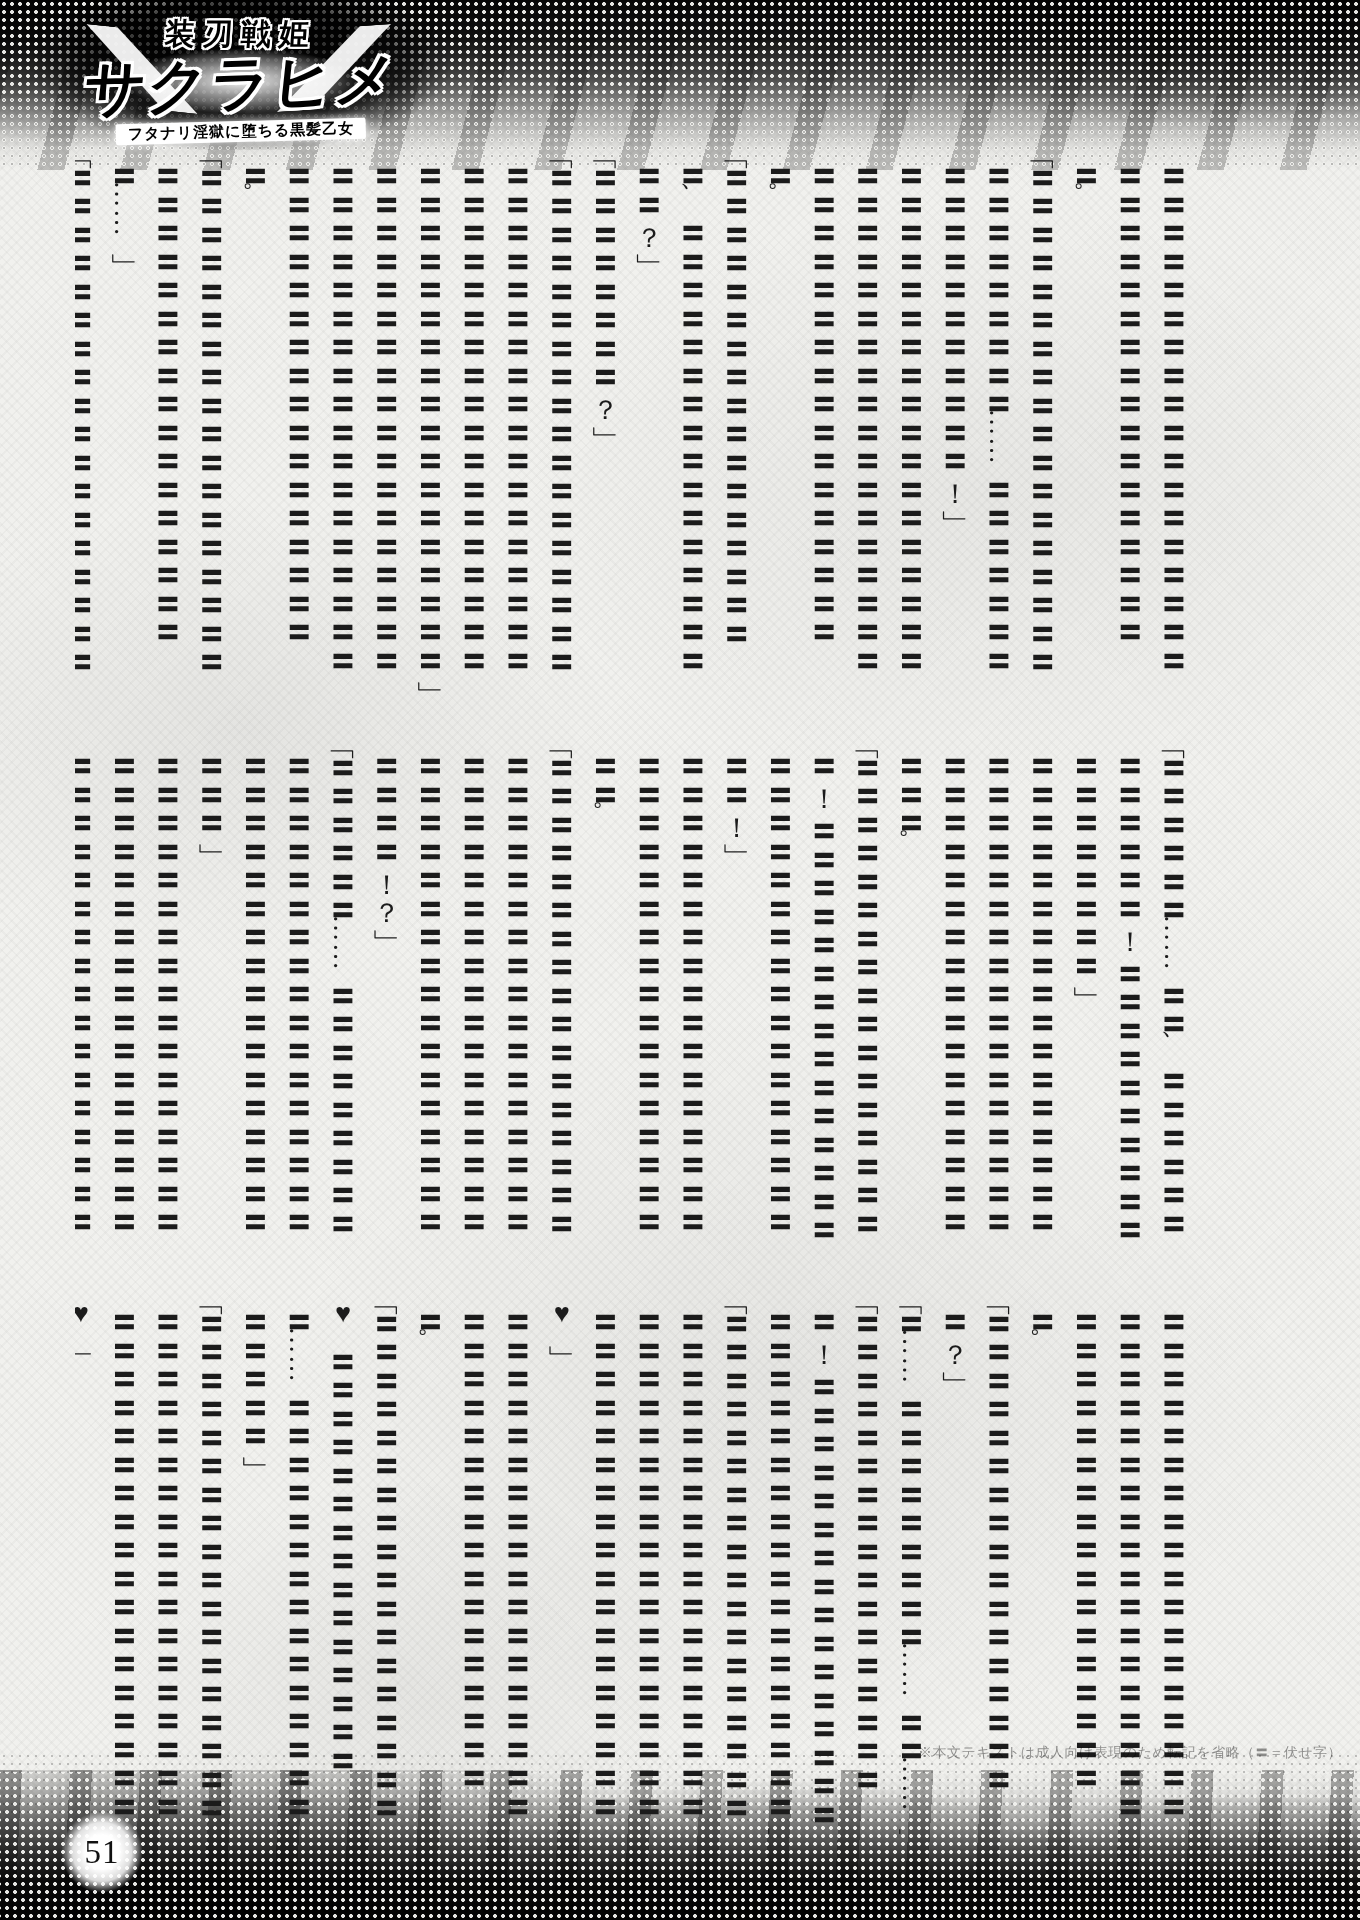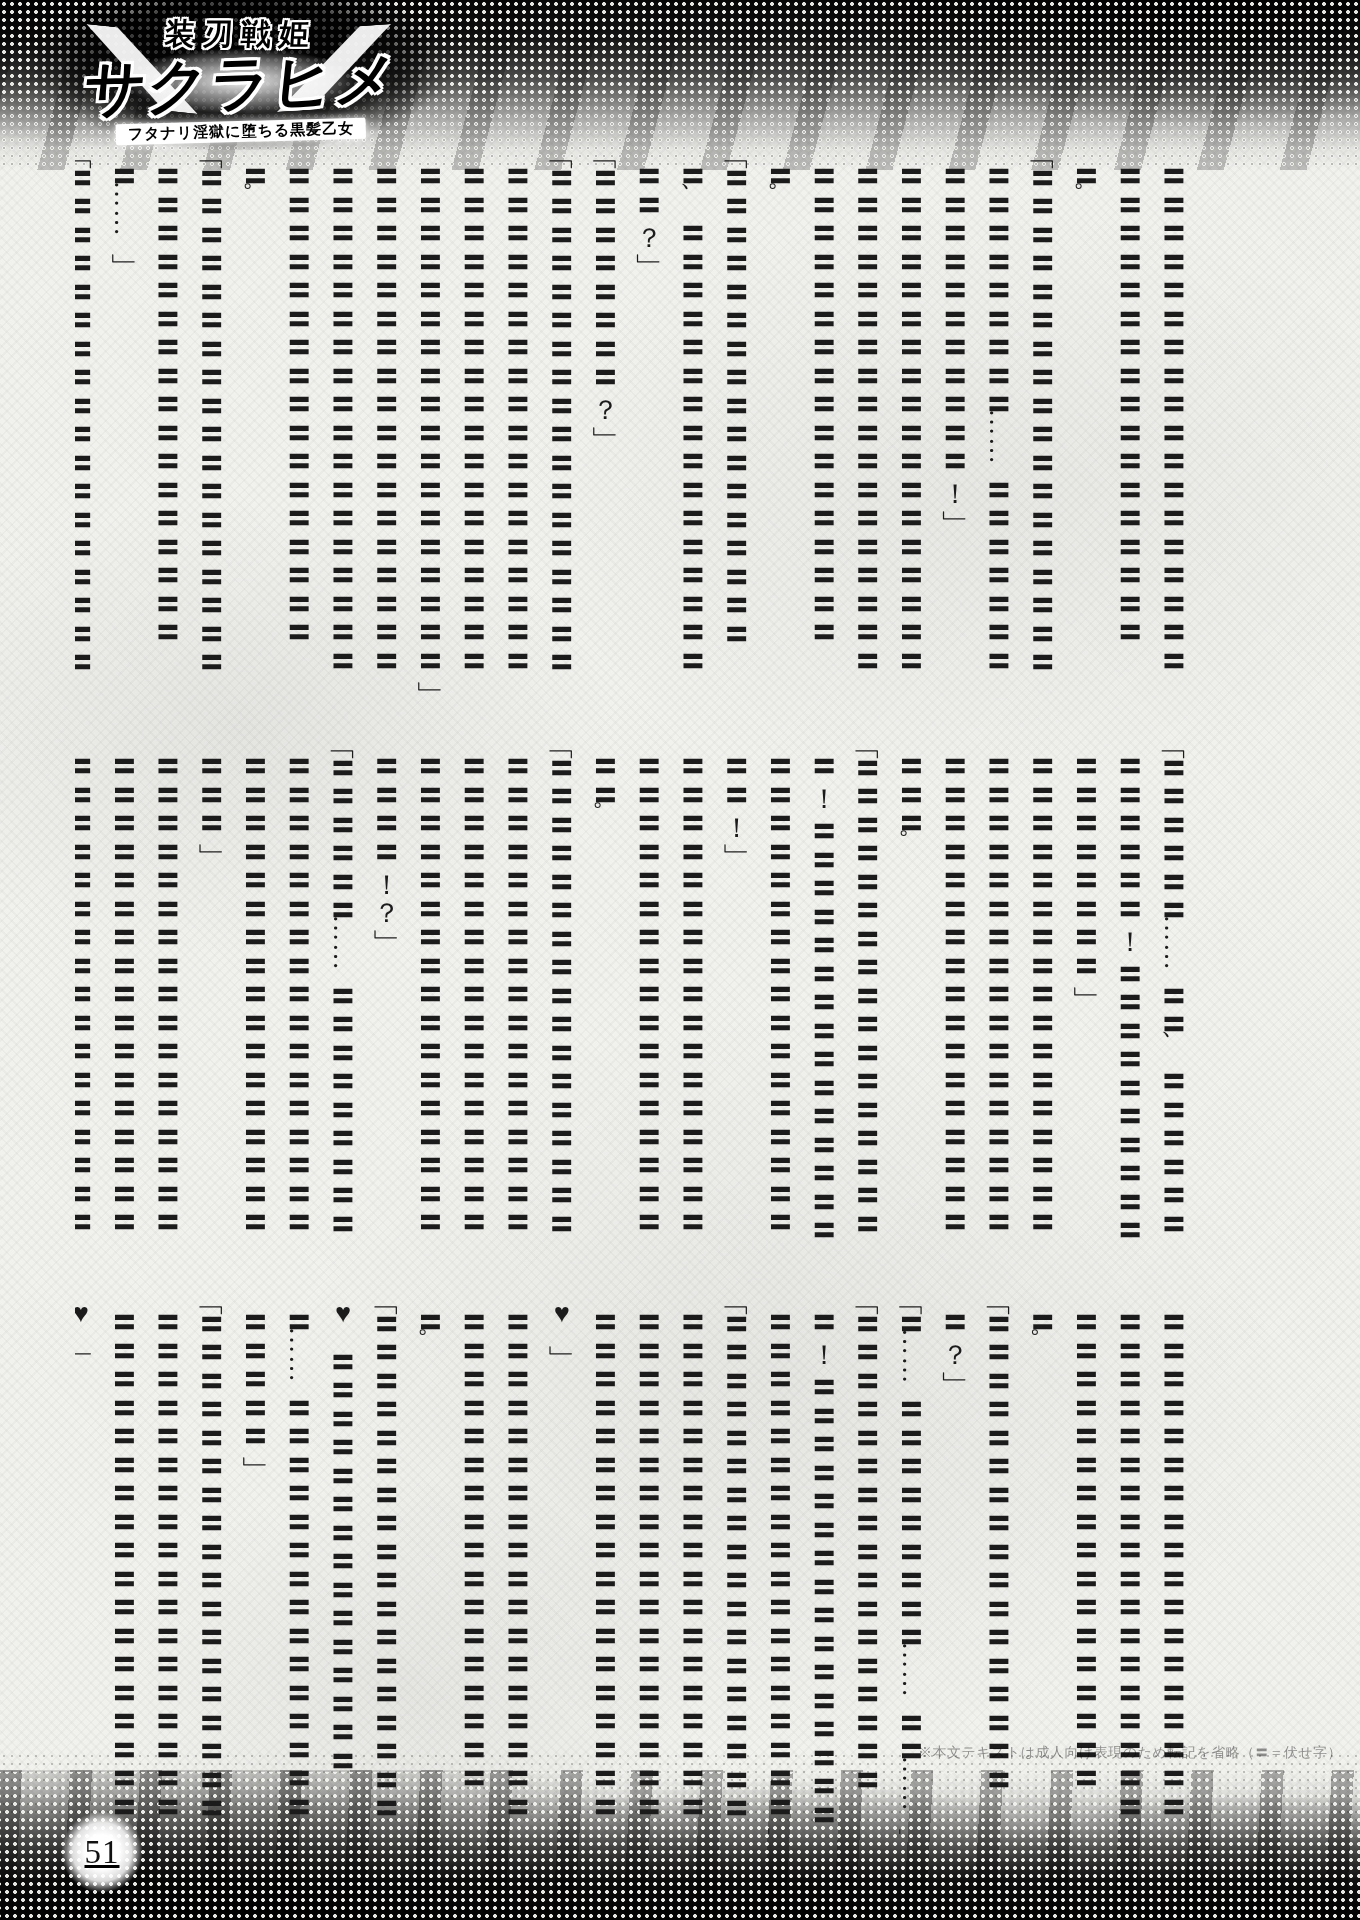--- a/index.html
+++ b/index.html
@@ -74,21 +74,21 @@
     writing-mode:vertical-rl; text-orientation:mixed;
     font-size:27px; line-height:1.62; letter-spacing:1.5px; color:#1b1b1b; }
   .band p { margin:0; }
   .band-1 { top:152px;  height:540px; }
   .band-2 { top:742px;  height:506px; }
   .band-3 { top:1298px; height:536px; }
 
   
   .pagenum-glow { position:absolute; left:62px; top:1812px; width:80px; height:80px;
     display:flex; align-items:center; justify-content:center;
-    background:radial-gradient(circle, #ffffff 30%, rgba(255,255,255,0.85) 52%, transparent 72%);text-decoration:underline; }
+    background:radial-gradient(circle, #ffffff 30%, rgba(255,255,255,0.85) 52%, transparent 72%); }
   .pagenum { font-size:33px; color:#111; letter-spacing:1px; }
 
   
   .redaction-note { position:absolute; right:18px; bottom:158px; font-size:14px;
     color:rgba(0,0,0,0.42); font-family:"Liberation Sans",sans-serif; letter-spacing:.5px; }
 </style>
 </head>
 <body>
 
 <div class="page">

